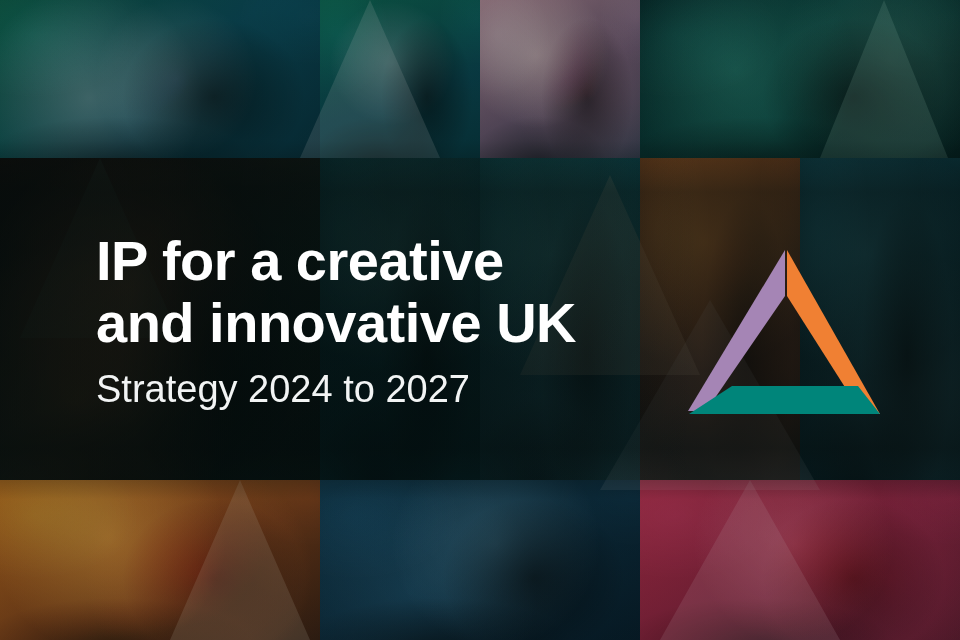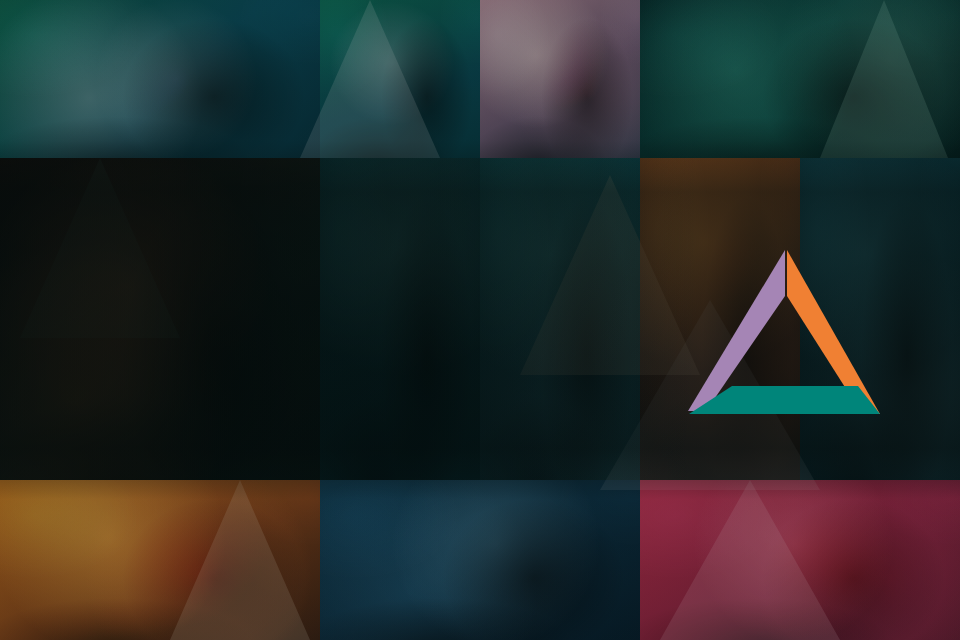--- a/index.html
+++ b/index.html
@@ -197,20 +197,27 @@
     <div class="wm" style="left:520px; top:175px; border-width:0 90px 200px 90px; border-bottom-color:#ffd9b0;"></div>
     <div class="wm" style="left:600px; top:300px; border-width:0 110px 190px 110px; border-bottom-color:#ffffff; opacity:.10;"></div>
     <div class="wm" style="left:170px; top:480px; border-width:0 70px 160px 70px; border-bottom-color:#fff0d8;"></div>
     <div class="wm" style="left:660px; top:480px; border-width:0 90px 160px 90px; border-bottom-color:#ffd3df;"></div>
     <div class="wm" style="left:20px; top:158px; border-width:0 80px 180px 80px; border-bottom-color:#7de8c8; opacity:.09;"></div>
   </div>
 
   <div class="scrim"></div>
   <div class="scrim-left"></div>
 
+  <div class="headline">
+    <h1>
+      <span class="line">IP for a creative</span>
+      <span class="line">and innovative UK</span>
+    </h1>
+    <p class="subtitle">Strategy 2024 to 2027</p>
+  </div>
 
   <div class="logo">
     <svg viewBox="0 0 200 172" xmlns="http://www.w3.org/2000/svg" aria-hidden="true">
 
       <polygon points="101,2 101,48 22,163 4,163" fill="#a585b5"></polygon>
 
       <polygon points="103,2 196,166 178,166 103,48" fill="#f08033"></polygon>
 
       <polygon points="5,166 196,166 174,138 48,138" fill="#00857a"></polygon>
     </svg>

